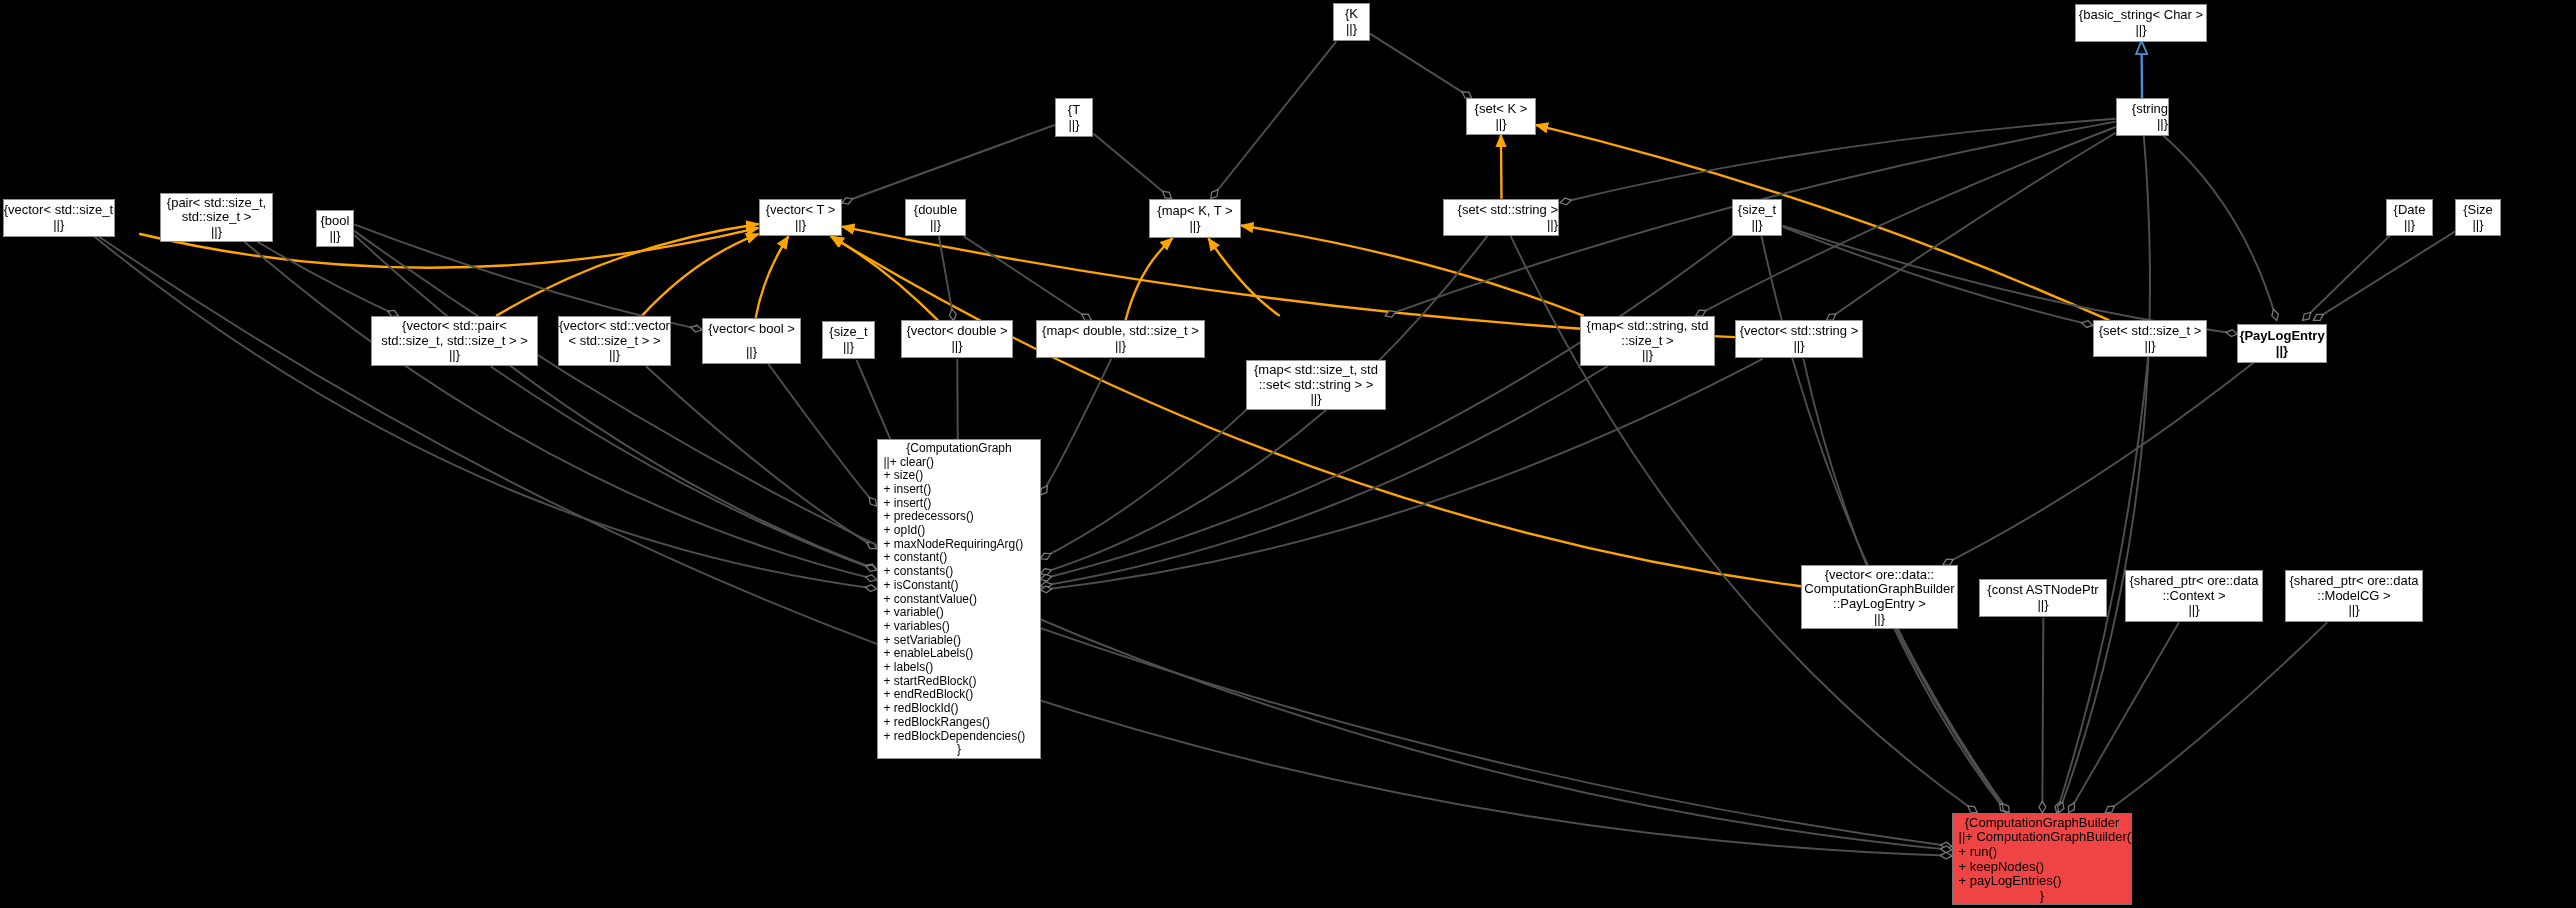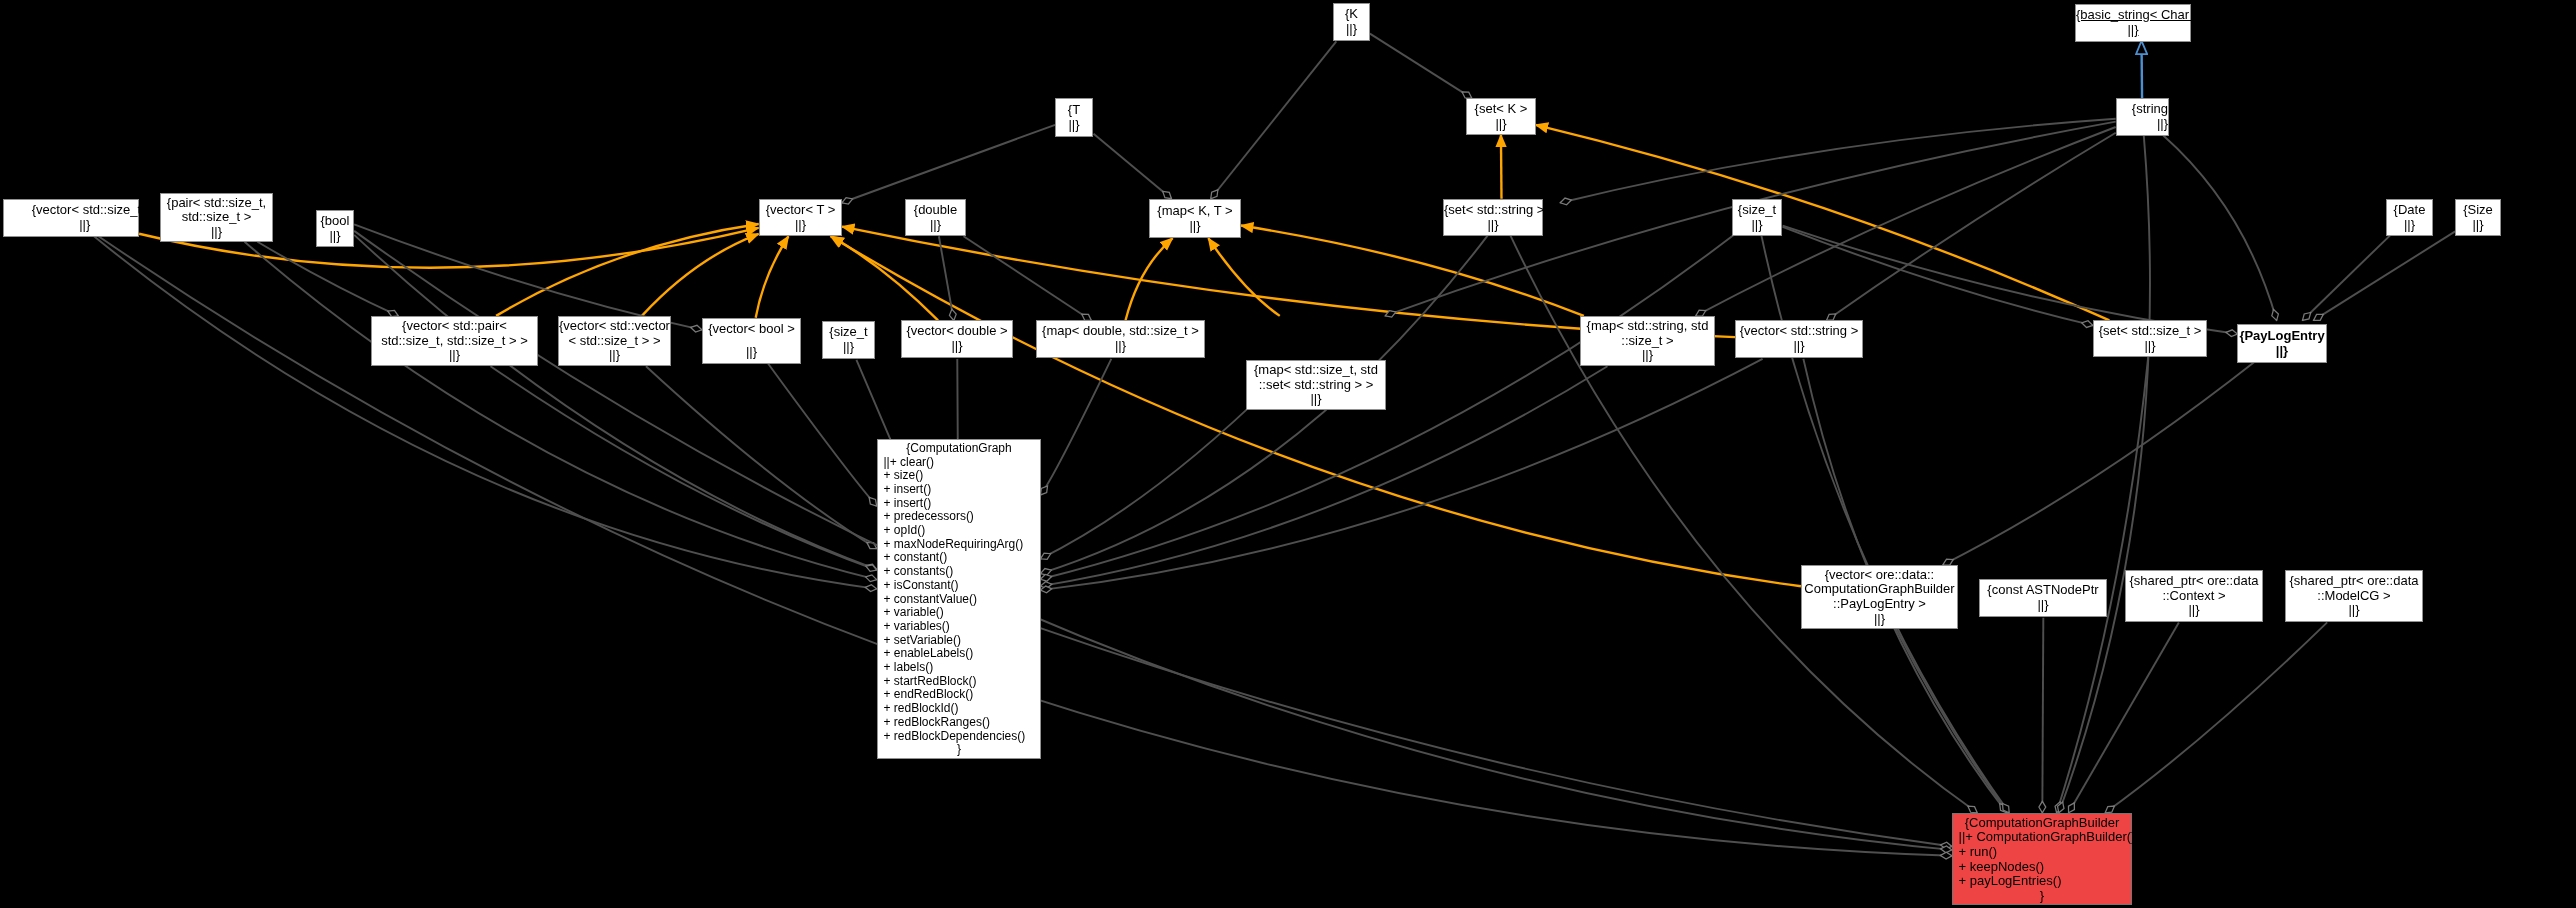--- a/index.html
+++ b/index.html
@@ -87,31 +87,31 @@
         <path d="M1970.7,392.0 Q2035.4,684.2 2192.9,888.0" fill="none" stroke="#4f4f4f" stroke-width="2.1" marker-end="url(#m-diamond)"></path>
         <path d="M1650.5,257.0 Q1844.5,664.8 2160.7,888.0" fill="none" stroke="#4f4f4f" stroke-width="2.1" marker-end="url(#m-diamond)"></path>
         <path d="M1924.8,257.0 Q2002.9,619.9 2195.6,888.0" fill="none" stroke="#4f4f4f" stroke-width="2.1" marker-end="url(#m-diamond)"></path>
         <path d="M2342.7,148.0 Q2375.4,544.8 2249.8,888.0" fill="none" stroke="#4f4f4f" stroke-width="2.1" marker-end="url(#m-diamond)"></path>
         <path d="M387.0,252.1 Q1203.8,840.2 2133.0,928.6" fill="none" stroke="#4f4f4f" stroke-width="2.1" marker-end="url(#m-diamond)"></path>
         <path d="M107.6,258.0 Q1052.4,901.6 2133.0,935.0" fill="none" stroke="#4f4f4f" stroke-width="2.1" marker-end="url(#m-diamond)"></path>
       </g>
   </svg>
   <div id="nodes">
       <div class="node" style="left: 1333px; top: 2.7px; width: 37px; height: 38px;"><span class="ln">{K</span><span class="ln">||}</span></div>
-      <div class="node" style="left: 2075px; top: 3.7px; width: 116px; height: 38px; text-decoration: underline;"><span class="ln">{basic_string&lt; Char &gt;</span><span class="ln">||}</span></div>
+      <div class="node" style="left: 2075px; top: 3.7px; width: 132px; height: 38px;"><span class="ln">{basic_string&lt; Char &gt;</span><span class="ln">||}</span></div>
       <div class="node" style="left: 1055px; top: 98px; width: 38px; height: 39px;"><span class="ln">{T</span><span class="ln">||}</span></div>
       <div class="node" style="left: 1466px; top: 98px; width: 70px; height: 37px;"><span class="ln">{set&lt; K &gt;</span><span class="ln">||}</span></div>
       <div class="node" style="left: 2116px; top: 98px; width: 53px; height: 38px; align-items: flex-end;"><span class="ln">{string</span><span class="ln">||}</span></div>
-      <div class="node" style="left: 2.7px; top: 199px; width: 136px; height: 38px; padding-left: 28px;"><span class="ln">{vector&lt; std::size_t &gt;</span><span class="ln">||}</span></div>
+      <div class="node" style="left: 2.7px; top: 199px; width: 112px; height: 38px;"><span class="ln">{vector&lt; std::size_t &gt;</span><span class="ln">||}</span></div>
       <div class="node" style="left: 160px; top: 193px; width: 113px; height: 49px;"><span class="ln">{pair&lt; std::size_t,</span><span class="ln">std::size_t &gt;</span><span class="ln">||}</span></div>
       <div class="node" style="left: 316px; top: 210px; width: 38px; height: 37px;"><span class="ln">{bool</span><span class="ln">||}</span></div>
       <div class="node" style="left: 759px; top: 199px; width: 83px; height: 37px;"><span class="ln">{vector&lt; T &gt;</span><span class="ln">||}</span></div>
       <div class="node" style="left: 905px; top: 199px; width: 61px; height: 37px;"><span class="ln">{double</span><span class="ln">||}</span></div>
       <div class="node" style="left: 1149px; top: 199px; width: 92px; height: 39px;"><span class="ln">{map&lt; K, T &gt;</span><span class="ln">||}</span></div>
-      <div class="node" style="left: 1443px; top: 199px; width: 100px; height: 37px;"><span class="ln">{set&lt; std::string &gt;</span><span class="ln">||}</span></div>
+      <div class="node" style="left: 1443px; top: 199px; width: 116px; height: 37px; align-items: flex-end;"><span class="ln">{set&lt; std::string &gt;</span><span class="ln">||}</span></div>
       <div class="node" style="left: 1732px; top: 199px; width: 50px; height: 37px;"><span class="ln">{size_t</span><span class="ln">||}</span></div>
       <div class="node" style="left: 2386px; top: 199px; width: 47px; height: 37px;"><span class="ln">{Date</span><span class="ln">||}</span></div>
       <div class="node" style="left: 2455px; top: 199px; width: 46px; height: 37px;"><span class="ln">{Size</span><span class="ln">||}</span></div>
       <div class="node" style="left: 371px; top: 316px; width: 167px; height: 50px;"><span class="ln">{vector&lt; std::pair&lt;</span><span class="ln">std::size_t, std::size_t &gt; &gt;</span><span class="ln">||}</span></div>
       <div class="node" style="left: 558px; top: 316px; width: 113px; height: 50px; text-align: center;"><span class="ln">{vector&lt; std::vector</span><span class="ln">&lt; std::size_t &gt; &gt;</span><span class="ln">||}</span></div>
       <div class="node" style="left: 702px; top: 318px; width: 99px; height: 46px; gap: 8px;"><span class="ln">{vector&lt; bool &gt;</span><span class="ln">||}</span></div>
       <div class="node" style="left: 822px; top: 321px; width: 53px; height: 38px;"><span class="ln">{size_t</span><span class="ln">||}</span></div>
       <div class="node" style="left: 901px; top: 320px; width: 112px; height: 38px;"><span class="ln">{vector&lt; double &gt;</span><span class="ln">||}</span></div>
       <div class="node" style="left: 1036px; top: 320px; width: 169px; height: 38px;"><span class="ln">{map&lt; double, std::size_t &gt;</span><span class="ln">||}</span></div>
       <div class="node" style="left: 1246px; top: 316px; width: 140px; height: 50px; margin-top: 44px;"><span class="ln">{map&lt; std::size_t, std</span><span class="ln">::set&lt; std::string &gt; &gt;</span><span class="ln">||}</span></div>

